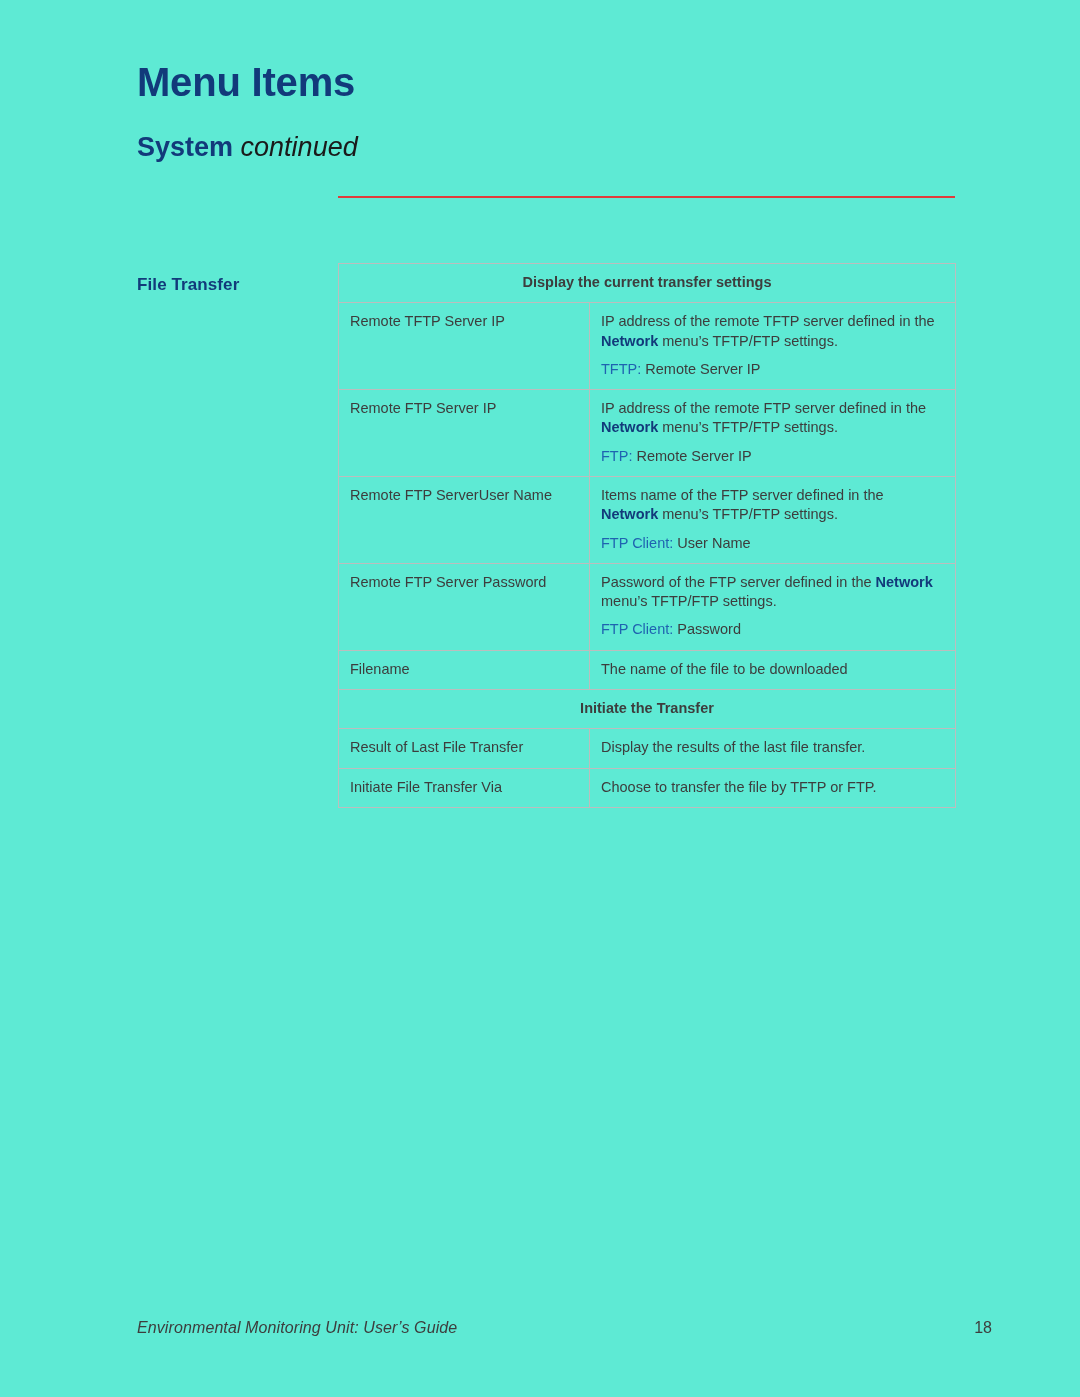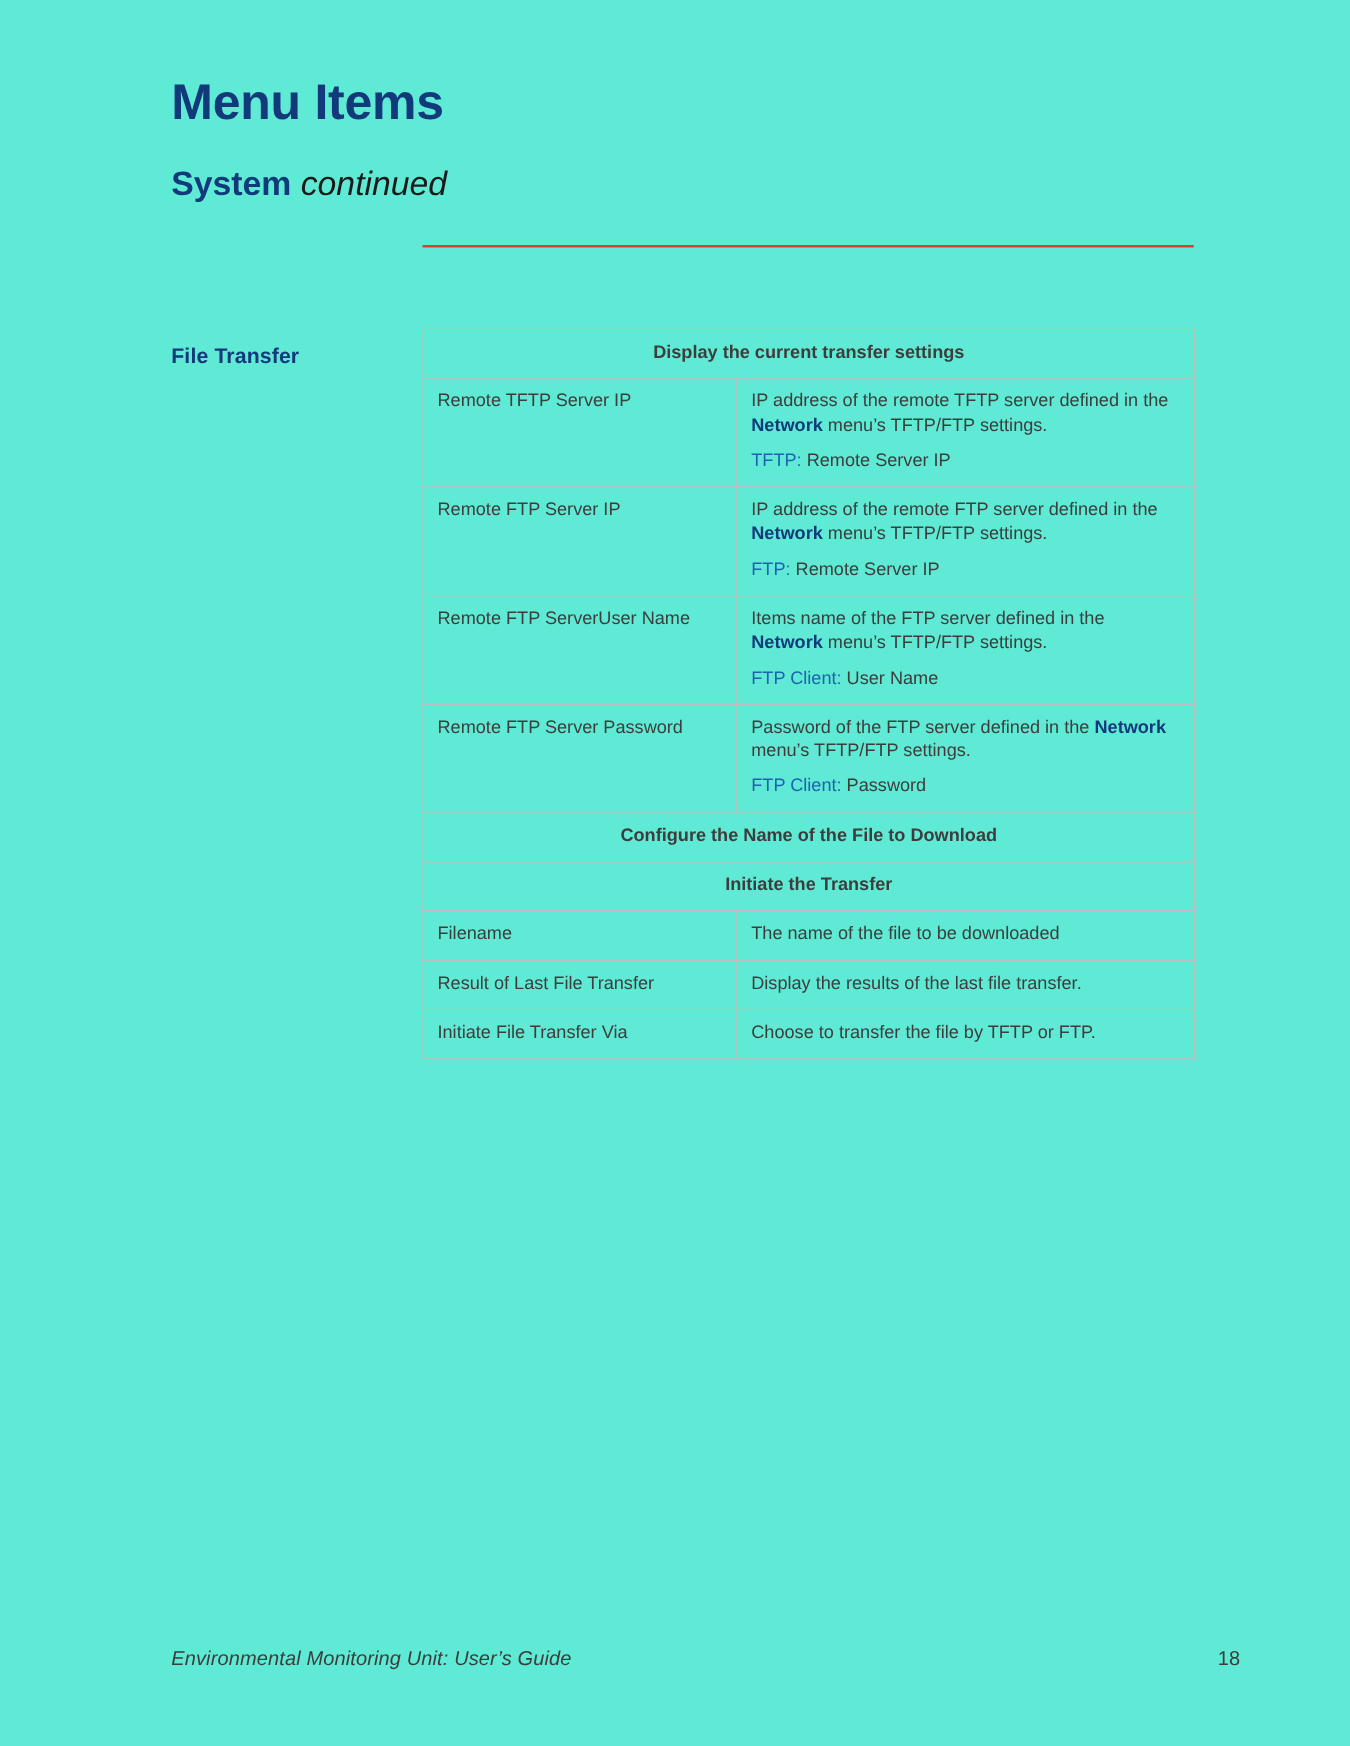--- a/index.html
+++ b/index.html
@@ -187,28 +187,25 @@
           </tr>
           <tr>
             <td class="item">Remote FTP ServerUser Name</td>
             <td class="desc"><span>Items name of the FTP server defined in the </span><span class="b-net">Network</span><span> menu’s TFTP/FTP settings.</span><div class="path-line"><span class="path">FTP Client:</span><span> User Name</span></div></td>
           </tr>
           <tr>
             <td class="item">Remote FTP Server Password</td>
             <td class="desc"><span>Password of the FTP server defined in the </span><span class="b-net">Network</span><span> menu’s TFTP/FTP settings.</span><div class="path-line"><span class="path">FTP Client:</span><span> Password</span></div></td>
           </tr>
           <tr>
-            <td class="section" colspan="2">Configure the Name of the File to Download</td>
-          </tr>
-          <tr>
-            <td class="section" colspan="2">Initiate the Transfer</td>
-          </tr>
-          <tr>
             <td class="item">Filename</td>
             <td class="desc"><span>The name of the file to be downloaded</span></td>
+          </tr>
+          <tr>
+            <td class="section" colspan="2">Initiate the Transfer</td>
           </tr>
           <tr>
             <td class="item">Result of Last File Transfer</td>
             <td class="desc"><span>Display the results of the last file transfer.</span></td>
           </tr>
           <tr>
             <td class="item">Initiate File Transfer Via</td>
             <td class="desc"><span>Choose to transfer the file by TFTP or FTP.</span></td>
           </tr>
         </tbody>

